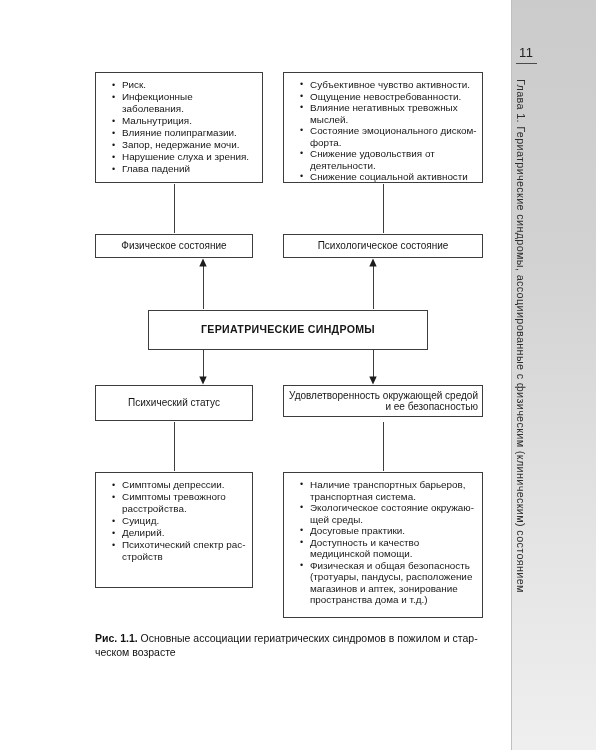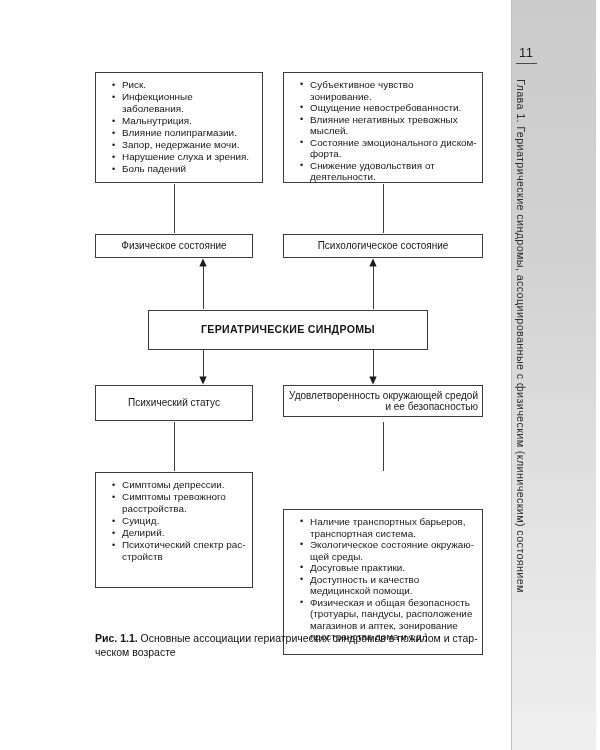--- a/index.html
+++ b/index.html
@@ -77,27 +77,27 @@
   </svg>
 
   <div class="box" style="left:95px;top:72px;width:168px;height:111px;">
     <ul class="blist">
         <li>Риск.</li>
         <li>Инфекционные заболевания.</li>
         <li>Мальнутриция.</li>
         <li>Влияние полипрагмазии.</li>
         <li>Запор, недержание мочи.</li>
         <li>Нарушение слуха и зрения.</li>
-        <li>Боль падений</li>
+        <li>Глава падений</li>
       </ul>
   </div>
 
   <div class="box" style="left:283px;top:72px;width:200px;height:111px;">
     <ul class="blist tight">
-        <li>Субъективное чувство зонирование.</li>
+        <li>Субъективное чувство активности.</li>
         <li>Ощущение невостребованности.</li>
         <li>Влияние негативных тревожных мыс­лей.</li>
         <li>Состояние эмоционального диском­форта.</li>
         <li>Снижение удовольствия от деятельно­сти.</li>
         <li>Снижение социальной активности</li>
       </ul>
   </div>
 
   <div class="box lbl" style="left:95px;top:234px;width:158px;height:24px;">Физическое состояние</div>
 
@@ -112,21 +112,21 @@
   <div class="box" style="left:95px;top:472px;width:158px;height:116px;">
     <ul class="blist">
         <li>Симптомы депрессии.</li>
         <li>Симптомы тревожного рас­стройства.</li>
         <li>Суицид.</li>
         <li>Делирий.</li>
         <li>Психотический спектр рас­стройств</li>
       </ul>
   </div>
 
-  <div class="box" style="left:283px;top:472px;width:200px;height:146px;margin-top:37px;">
+  <div class="box" style="left:283px;top:472px;width:200px;height:146px;">
     <ul class="blist tight">
         <li>Наличие транспортных барьеров, транспортная система.</li>
         <li>Экологическое состояние окружаю­щей среды.</li>
         <li>Досуговые практики.</li>
         <li>Доступность и качество медицинской помощи.</li>
         <li>Физическая и общая безопасность (тротуары, пандусы, расположение магазинов и аптек, зонирование про­странства дома и т.д.)</li>
       </ul>
   </div>
 
   <div class="figure-caption">

